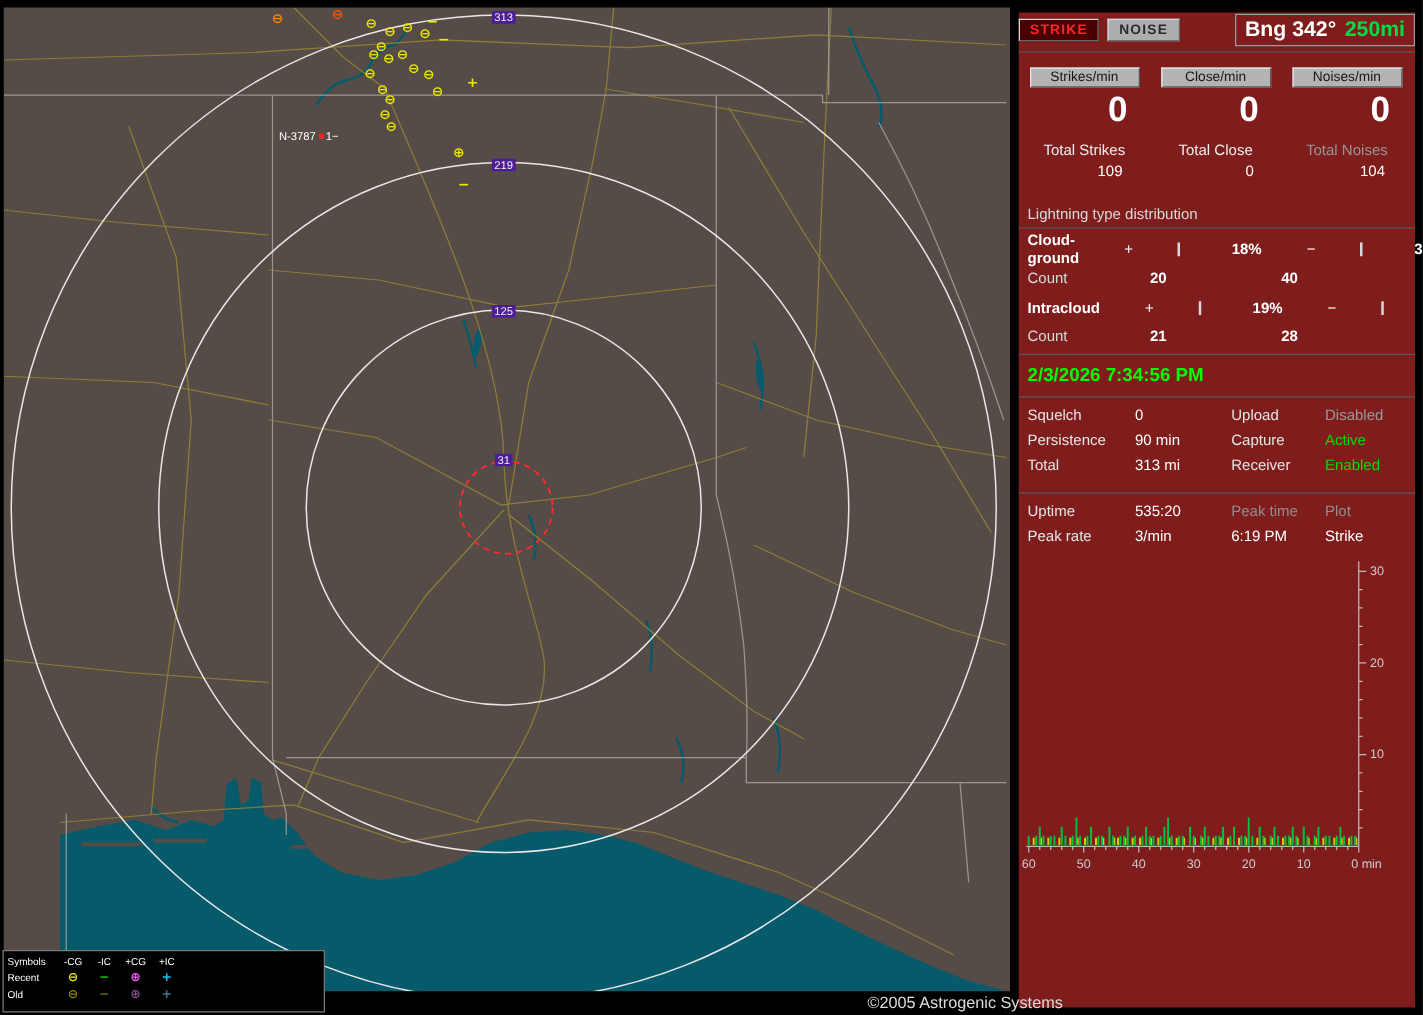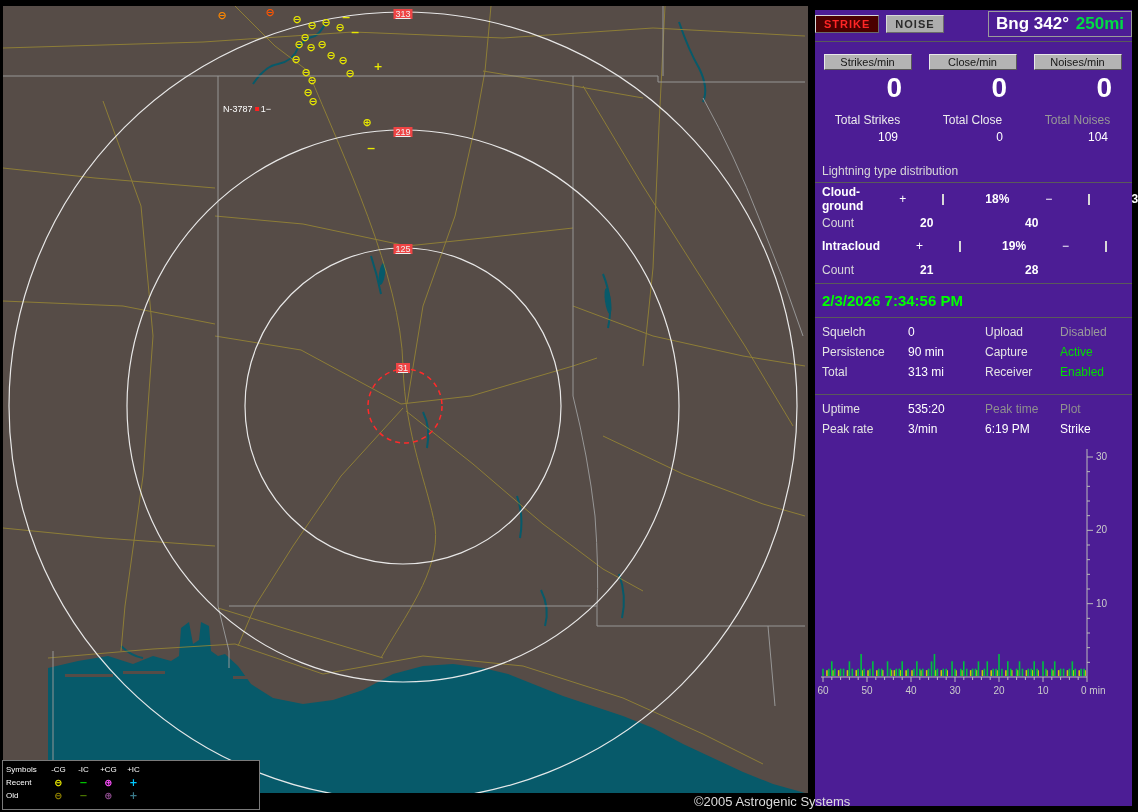--- a/index.html
+++ b/index.html
@@ -4,21 +4,21 @@
 <style>
   html,body{margin:0;padding:0;background:#000;}
   body{width:1138px;height:812px;position:relative;overflow:hidden;
        font-family:"Liberation Sans",sans-serif;color:#fff;}
 
   
   #map{position:absolute;left:3px;top:6px;width:805px;height:787px;
        background:#564c47;overflow:hidden;}
   #map svg{position:absolute;left:0;top:0;}
   .ring-label{position:absolute;transform:translate(-50%,-50%);font-size:9px;
-       color:#efefef;background:#ef4444;padding:0 2px;z-index:5;line-height:10px;text-decoration:underline;}
+       color:#efefef;background:#4c1d95;padding:0 2px;z-index:5;line-height:10px;}
   #strike-layer{position:absolute;left:0;top:0;width:100%;height:100%;z-index:4;}
   .strike{position:absolute;transform:translate(-50%,-50%);font-size:11px;line-height:1;
        font-family:"DejaVu Sans",sans-serif;font-weight:bold;}
   #station-label{position:absolute;left:244px;top:103px;transform:translate(-50%,-50%);
        font-size:9px;color:#fff;z-index:5;white-space:nowrap;display:flex;align-items:center;gap:2px;}
   .station-dot{display:inline-block;width:4px;height:4px;background:#ff2020;}
 
   
   #legend{position:absolute;left:2px;top:760px;width:256px;height:48px;background:#000;
        border:1px solid #7a7a7a;z-index:9;font-size:8px;color:#fff;display:flex;}
@@ -26,21 +26,21 @@
   .lg-right{flex:1;padding:2px 0 0 2px;border-left:1px solid #555;}
   .lg-row{height:13px;display:flex;align-items:center;}
   .lg-name{width:40px;}
   .lg-col{display:inline-block;width:25px;text-align:center;}
   .lg-sym{display:inline-block;width:25px;text-align:center;font-size:10px;line-height:1;
        font-family:"DejaVu Sans",sans-serif;font-weight:bold;}
   .lg-age{display:inline-block;width:32px;font-weight:bold;}
   #copyright{position:absolute;left:694px;top:794px;font-size:13px;color:#ddd;z-index:10;}
 
   
-  #panel{position:absolute;left:815px;top:10px;width:317px;height:796px;background:#4c1d95;font-size:12px;}
+  #panel{position:absolute;left:815px;top:10px;width:317px;height:796px;background:#7f1d1d;font-size:12px;}
   .p-div{border-top:1px solid #5a5a5a;margin-top:6px;}
   .p-topbar{display:flex;align-items:center;padding-top:3px;height:22px;}
   .ind-btn{font-size:11px;font-weight:bold;letter-spacing:1px;padding:2px 8px;margin-right:7px;
        border:1px solid;border-color:#d8d8d8 #6a6a6a #6a6a6a #d8d8d8;cursor:default;}
   .strike-btn{background:#4a0000;color:#ff2626;}
   .noise-btn{background:#adadad;color:#2a2a2a;}
   .bng-box{margin-left:auto;width:128px;border:1px solid #9a9a9a;display:flex;
        justify-content:space-between;align-items:center;padding:2px 7px;font-size:17px;font-weight:bold;}
   .bng-val{color:#fff;}
   .range-badge{color:#00dd44;}
@@ -58,21 +58,21 @@
   .totals-vals{margin-top:3px;}
   .t-val{width:100%;text-align:right;padding-right:22px;box-sizing:border-box;color:#fff;}
 
   .dist-header{margin-top:20px;padding:0 0 4px 7px;color:#d8d8d8;border-bottom:1px solid #5a5a5a;}
   .dist-row{display:flex;align-items:center;height:16px;margin:8px 0 0 7px;gap:36px;}
   .dist-label{width:88px;font-weight:bold;color:#fff;}
   .sign{width:13px;color:#fff;}
   .bar{width:54px;height:9px;border:1px solid #d8d8d8;background:#000;margin-right:4px;}
   .fill{height:100%;}
   .pct{width:35px;font-weight:bold;color:#fff;padding-left:1px;}
-  .count-row{display:flex;margin:8px 0 0 7px;height:15px;align-items:center;}
+  .count-row{display:flex;margin:8px 0 0 7px;height:15px;}
   .cr-label{width:98px;color:#d8d8d8;}
   .cr-v{width:105px;font-weight:bold;color:#fff;}
 
   .datetime{margin:8px 0 8px 7px;color:#00ff00;font-weight:bold;font-size:15px;}
 
   .grid4{display:grid;grid-template-columns:86px 77px 75px auto;margin-left:7px;}
   .grid4 > span{height:20px;display:flex;align-items:center;}
   .lab{color:#e4e4e4;}
   .lab.dim{color:#8f8f8f;}
   .val{color:#fff;}

